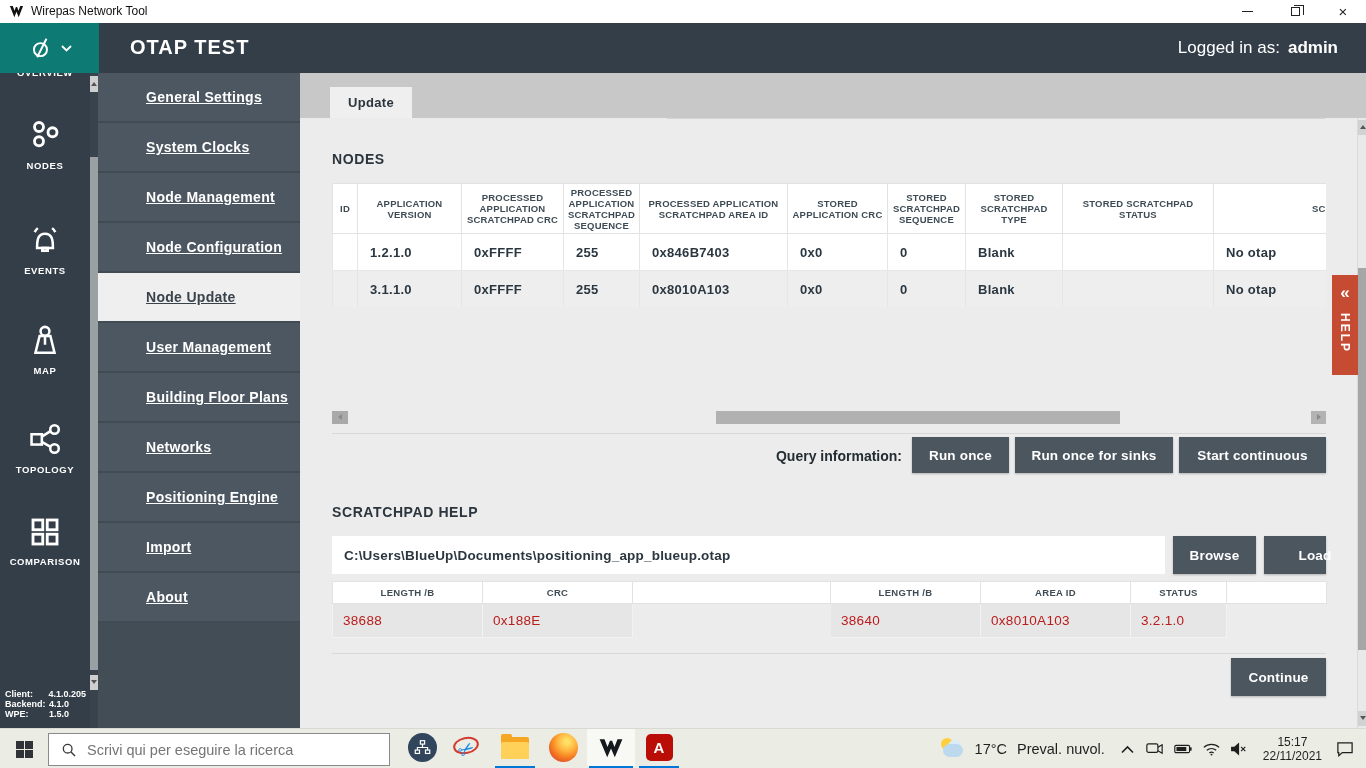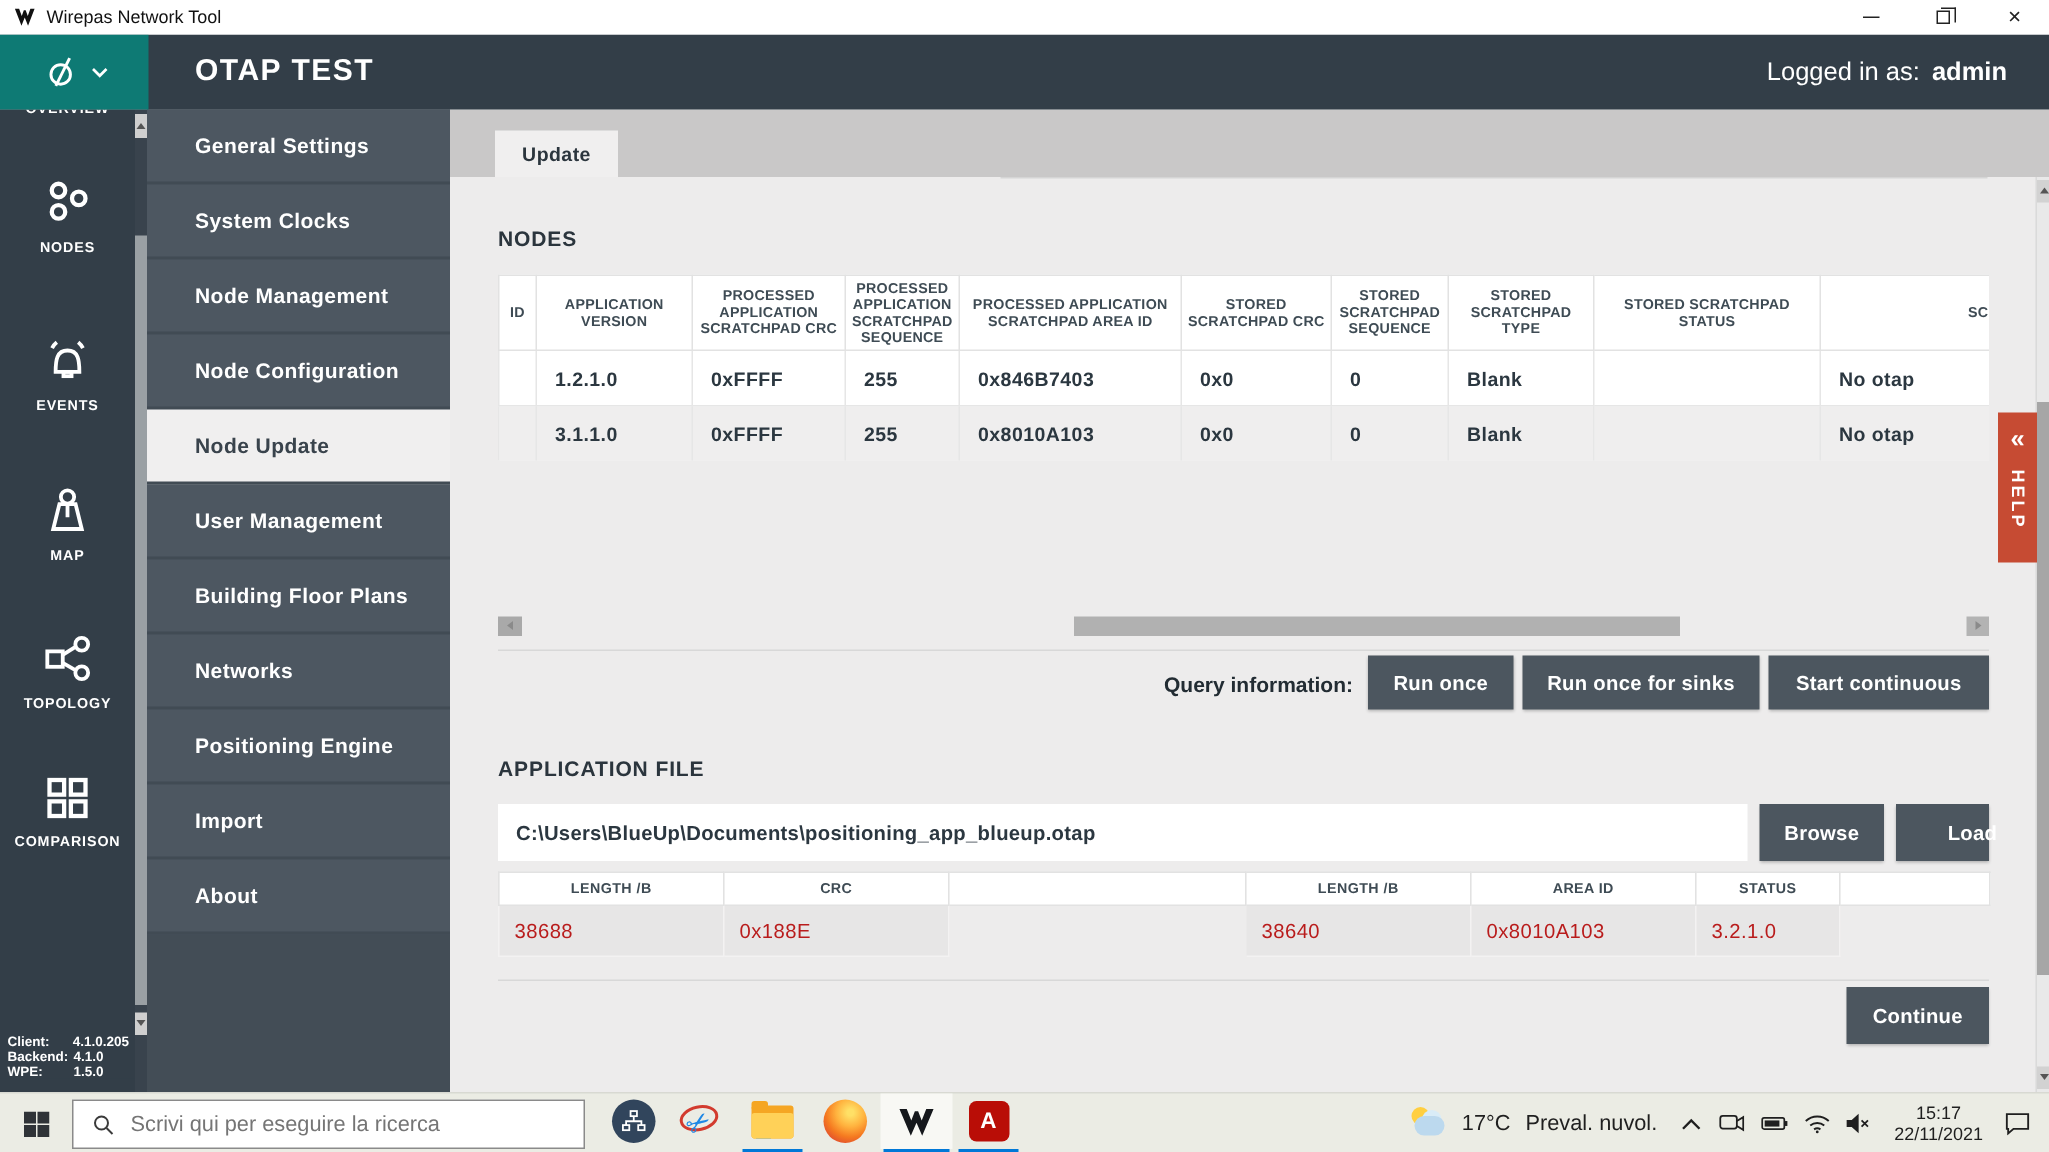--- a/index.html
+++ b/index.html
@@ -39,21 +39,21 @@
   
   .menuscroll { left:90px; top:73px; width:8px; height:655px; background:#39434d; z-index:12; }
   .mscr-up { position:absolute; left:0px; top:3px; width:8px; height:16px; background:#cfcfcf; }
   .mscr-down { position:absolute; left:0px; top:602px; width:8px; height:15px; background:#cfcfcf; }
   .mscr-thumb { position:absolute; left:0px; top:84px; width:8px; height:513px; background:#9aa0a4; }
   .tri-up { width:0; height:0; border-left:3px solid transparent; border-right:3px solid transparent; border-bottom:4px solid #555; margin:6px auto 0; }
   .tri-down { width:0; height:0; border-left:3px solid transparent; border-right:3px solid transparent; border-top:4px solid #555; margin:5px auto 0; }
 
   
   .menu { left:98px; top:73px; width:202px; height:655px; background:#434d56; z-index:11; }
-  .menu-item { height:50px; background:#4d5761; border-bottom:2px solid #414b54; color:#fff; font-size:14px; font-weight:bold; display:flex; align-items:center; padding-left:32px; letter-spacing:.3px; }
+  .menu-item { height:50px; background:#4d5761; border-bottom:2px solid #414b54; color:#fff; font-size:14px; font-weight:bold; display:flex; align-items:center; padding-left:48px; letter-spacing:.3px;text-decoration:underline; }
   .menu-item.selected { background:#f0efef; color:#39434c; }
 
   
   .tabbar { left:300px; top:73px; width:1066px; height:45px; background:#c9c8c8; z-index:5; }
   .tab-update { position:absolute; left:30px; top:14px; width:82px; height:31px; background:#f0efef; color:#2b353d; font-size:13px; font-weight:bold; display:flex; align-items:center; justify-content:center; letter-spacing:.3px; }
   .content { left:300px; top:118px; width:1057px; height:610px; background:#edecec; z-index:4; }
   .panel-topline { position:absolute; left:367px; top:-1px; width:658px; height:4px; border-top:2px solid #d5d5d5; }
 
   .sec-title { position:absolute; color:#2b353d; font-size:14px; font-weight:bold; letter-spacing:.6px; }
 
@@ -285,21 +285,21 @@
           <col style="width:151px">
           <col style="width:230px">
       </colgroup>
       <tbody>
           <tr>
         <th>ID</th>
         <th>APPLICATION VERSION</th>
         <th>PROCESSED APPLICATION SCRATCHPAD CRC</th>
         <th>PROCESSED APPLICATION SCRATCHPAD SEQUENCE</th>
         <th>PROCESSED APPLICATION SCRATCHPAD AREA ID</th>
-        <th>STORED SCRATCHPAD CRC</th>
+        <th>STORED APPLICATION CRC</th>
         <th>STORED SCRATCHPAD SEQUENCE</th>
         <th>STORED SCRATCHPAD TYPE</th>
         <th>STORED SCRATCHPAD STATUS</th>
         <th>SCRAT</th>
       </tr>
       <tr>
         <td></td>
         <td>1.2.1.0</td>
         <td>0xFFFF</td>
         <td>255</td>
@@ -336,21 +336,21 @@
       </div>
   </div>
 
   <div class="divider" style="top:315px;"></div>
 
   <div class="query-label">Query information:</div>
   <button class="btn btn-runonce">Run once</button>
   <button class="btn btn-runsinks">Run once for sinks</button>
   <button class="btn btn-startcont">Start continuous</button>
 
-  <div class="sec-title" style="left:32px; top:386px;">APPLICATION FILE</div>
+  <div class="sec-title" style="left:32px; top:386px;">SCRATCHPAD HELP</div>
 
   <input class="file-input" type="text" value="C:\Users\BlueUp\Documents\positioning_app_blueup.otap" style="">
   <button class="btn btn-browse">Browse</button>
   <button class="btn btn-load">Load</button>
 
   <table class="filetbl">
     <colgroup>
       <col style="width:150px">
         <col style="width:150px">
         <col style="width:198px">

